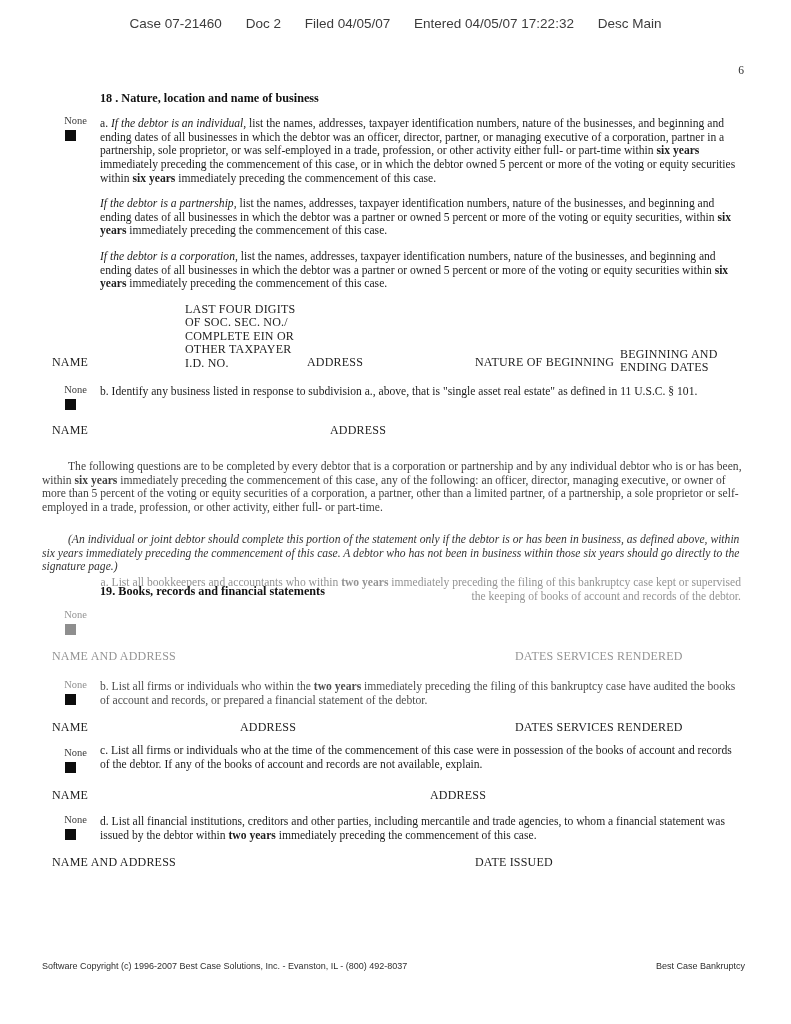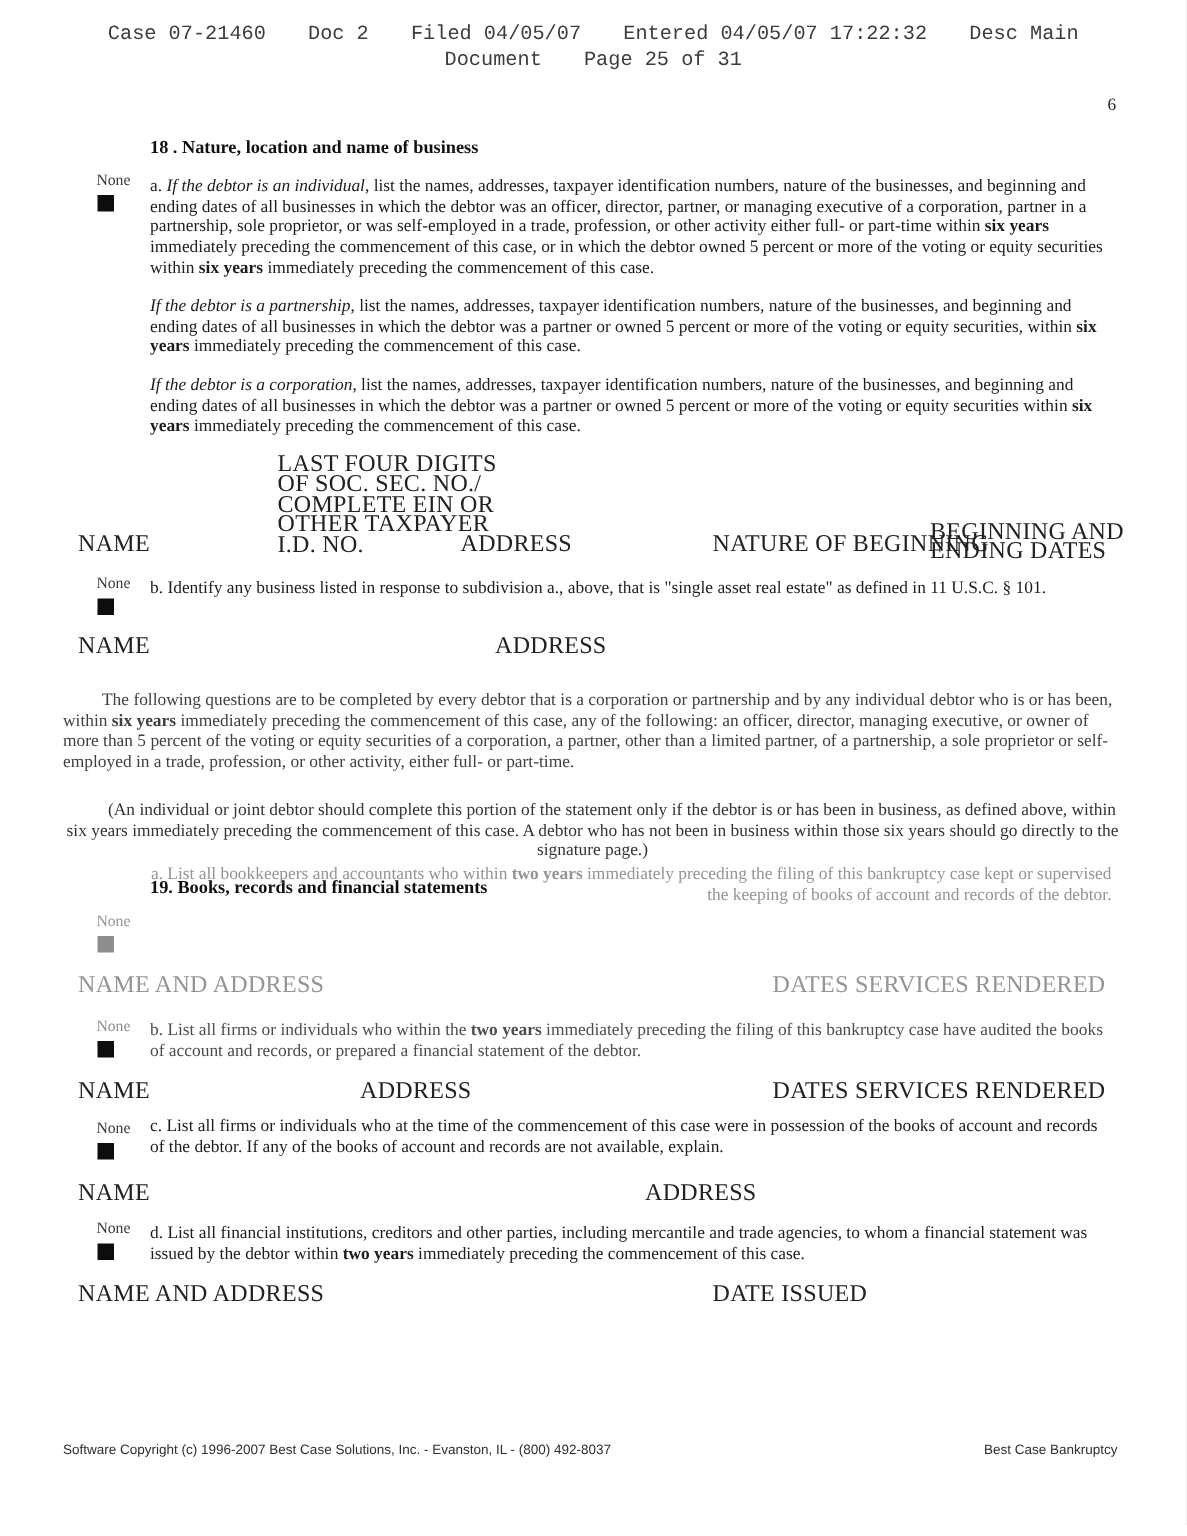--- a/index.html
+++ b/index.html
@@ -4,60 +4,56 @@
 <style>
   html,body{margin:0;padding:0;background:#e8e8e8;}
   .page{
     position:relative;width:791px;height:1024px;background:#ffffff;
     font-family:"Liberation Serif","DejaVu Serif",serif;color:#1c1c1c;
     overflow:hidden;margin:0 auto;
   }
   .abs{position:absolute;}
   .doc-header{
     left:0;top:15px;width:791px;text-align:center;
-    font-family:Liberation Mono, monospace;
+    font-family:Liberation Sans, sans-serif;
     font-size:13.5px;color:#3c3c3c;line-height:17px;
   }
   .doc-header .part{display:inline-block;margin:0 10px;}
   .pagenum{left:700px;top:64px;width:44px;text-align:right;font-size:11.5px;color:#2a2a2a;}
   .sec-heading{font-weight:bold;font-size:12.2px;color:#111;}
   .body-text{font-size:11.6px;line-height:13.7px;}
   .item-text{left:100px;width:641px;}
   .none-col{width:34px;text-align:right;font-size:10.5px;color:#3a3a3a;line-height:11px;}
   .none-col .box{display:block;width:11px;height:11px;margin:4px auto 0 auto;background:#0d0d0d;}
   .gray-block{color:#949494 !important;}
   .gray-block .box{background:#8e8e8e !important;}
-  .caps{font-size:16px;letter-spacing:0.2px;color:#222;white-space:pre-line;line-height:13.4px;}
+  .caps{font-size:12px;letter-spacing:0.2px;color:#222;white-space:pre-line;line-height:13.4px;}
   .caps.gray{color:#949494;}
   .mid-para{left:42px;width:706px;color:#3f3f3f;text-indent:26px;}
-  .mid-para.italic{color:#333;text-align:center;}
+  .mid-para.italic{font-style:italic;color:#333;}
   .dim{color:#4d4d4d;}
   .footer{
     top:961px;font-family:"Liberation Sans","DejaVu Sans",sans-serif;
     font-size:9px;color:#2e2e2e;
   }
   em{font-style:italic;}
   strong{font-weight:bold;}
 </style>
 </head>
 <body>
 
 <div class="page">
 
   <div class="abs doc-header">
     <div>
       <span class="part">Case 07-21460</span>
       <span class="part">Doc 2</span>
       <span class="part">Filed 04/05/07</span>
       <span class="part">Entered 04/05/07 17:22:32</span>
       <span class="part">Desc Main</span>
-    </div>
-    <div>
-      <span class="part">Document</span>
-      <span class="part">Page 25 of 31</span>
     </div>
   </div>
 
   <div class="abs pagenum">6</div>
 
   <div class="abs sec-heading" style="left:100px;top:91px;">18 . Nature, location and name of business</div>
 
   <div class="abs none-col" style="left:53px;top:115px;">
     <span>None</span>
     <span class="box"></span>

